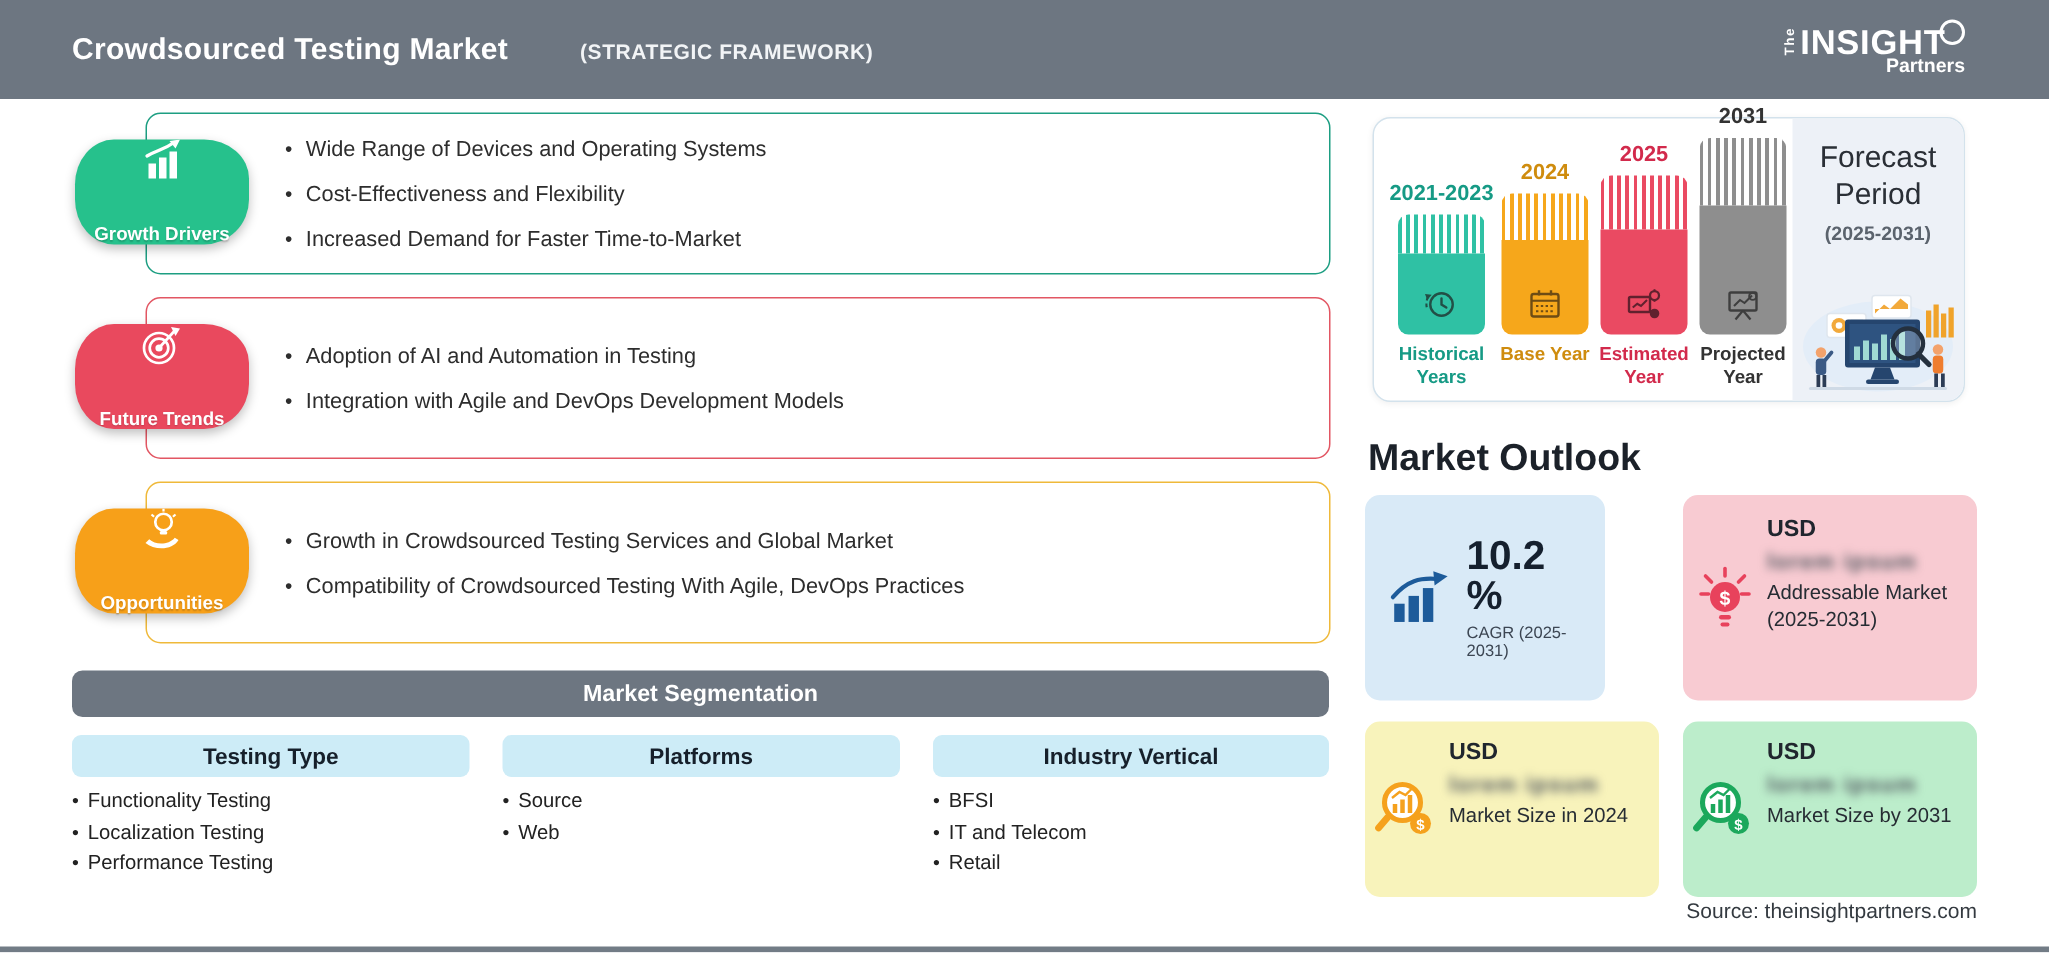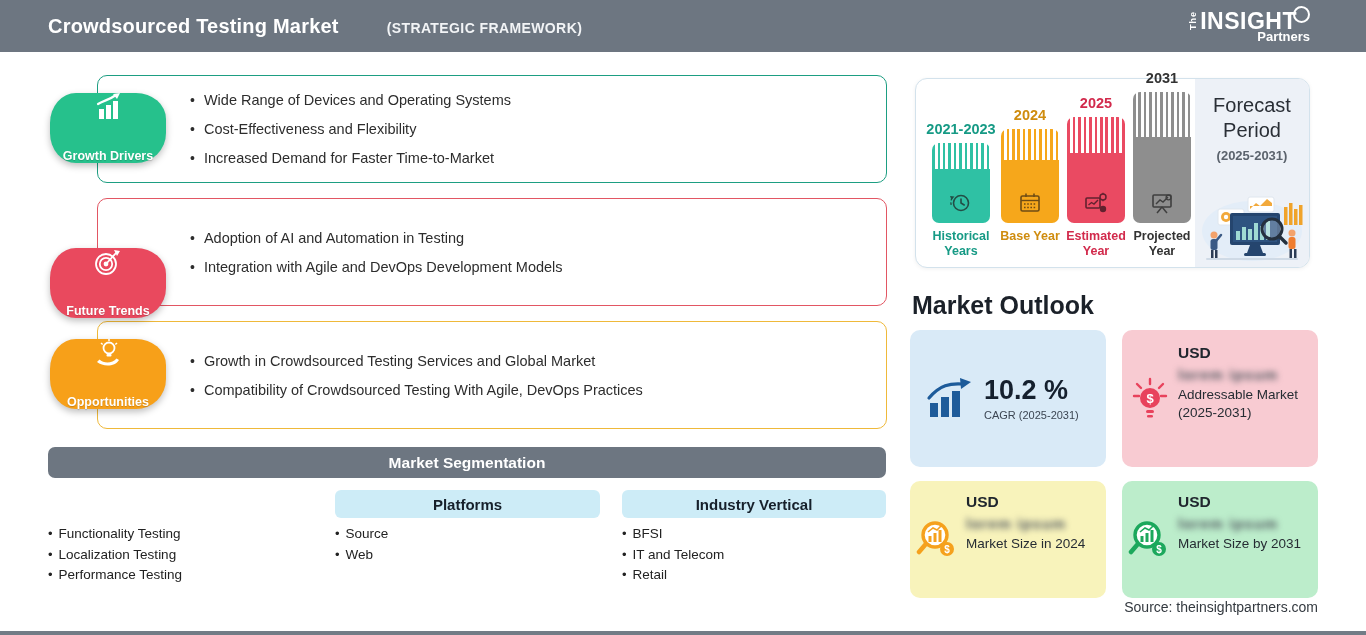--- a/index.html
+++ b/index.html
@@ -1,20 +1,20 @@
 <!DOCTYPE html>
 <html><head>
 <meta charset="utf-8">
 <style>
   html,body{margin:0;padding:0;background:#fff;}
   .stage{position:relative;width:1366px;height:635px;background:#ffffff;overflow:hidden;
          font-family:"Liberation Sans","DejaVu Sans",sans-serif;}
 
   
-  .header{position:absolute;left:0;top:0;width:1366px;height:52px;background:#6d7681;
+  .header{position:absolute;left:0;top:0;width:1366px;height:66px;background:#6d7681;
           display:flex;align-items:center;justify-content:space-between;}
   .header .titles{margin-left:48px;display:flex;align-items:baseline;gap:10px;}
   .h-title{color:#fff;font-size:20px;font-weight:700;letter-spacing:.2px;}
   .h-tag{color:#f2f4f6;font-size:14px;font-weight:600;letter-spacing:.4px;margin-left:38px;}
   .logo{margin-right:56px;position:relative;color:#fff;display:flex;flex-direction:column;align-items:flex-end;}
   .logo-row{display:flex;align-items:center;}
   .logo-the{writing-mode:vertical-rl;transform:rotate(180deg);font-size:9px;font-weight:700;letter-spacing:1px;margin-right:2px;}
   .logo-insight{font-size:23px;font-weight:800;letter-spacing:.5px;line-height:1;}
   .logo-mag{width:13px;height:13px;border:2.5px solid #fff;border-radius:50%;margin-left:-4px;margin-top:-14px;}
   .logo-partners{font-size:13px;font-weight:700;margin-top:-3px;line-height:1;}
@@ -24,21 +24,21 @@
         display:flex;flex-direction:column;justify-content:center;gap:13px;padding-left:92px;box-sizing:border-box;}
   .fbox.b0{top:75px;border:1.5px solid #1d9e82;}
   .fbox.b1{top:198px;border:1.5px solid #e25663;}
   .fbox.b2{top:321px;border:1.5px solid #efb93a;}
   .fb-item{font-size:14.5px;color:#2d2d2d;display:flex;align-items:baseline;}
   .fb-item .dot{margin-right:9px;font-size:14px;color:#2d2d2d;}
 
   .pill{position:absolute;left:50px;width:116px;height:70px;border-radius:26px 30px 30px 26px / 30px 26px 30px 30px;
         box-shadow:0 3px 7px rgba(0,0,0,.25);display:flex;flex-direction:column;align-items:center;justify-content:space-between;z-index:3;}
   .pill.p0{top:93px;background:#26c18c;}
-  .pill.p1{top:216px;background:#e9495e;margin-top:32px;}
+  .pill.p1{top:216px;background:#e9495e;}
   .pill.p2{top:339px;background:#f7a019;}
   .pill-label{color:#fff;font-size:12.5px;font-weight:700;margin-top:2px;text-shadow:0 1px 1px rgba(0,0,0,.18);}
 
   
   .seg-bar{position:absolute;left:48px;top:447px;width:838px;height:31px;background:#6d7681;border-radius:7px;
            display:flex;align-items:center;justify-content:center;color:#fff;font-size:15.5px;font-weight:700;}
   .seg-head{position:absolute;top:490px;height:28px;background:#cdecf7;border-radius:6px;
             display:flex;align-items:center;justify-content:center;font-size:15px;font-weight:700;color:#16202b;}
   .seg-head.c0{left:48px;width:265px;}
   .seg-head.c1{left:335px;width:265px;}
@@ -81,21 +81,21 @@
   .yr.t3{left:205px;top:-9px;color:#333;}
   .blabel{position:absolute;top:150px;width:76px;text-align:center;font-size:12.5px;font-weight:700;line-height:1.18;}
   .blabel.t0{left:7px;color:#169a85;}
   .blabel.t1{left:76px;color:#cf8c0e;}
   .blabel.t2{left:142px;color:#d22a4c;}
   .blabel.t3{left:208px;color:#333;}
 
   
   .mo-title{position:absolute;left:912px;top:291px;font-size:25px;font-weight:700;color:#1b2129;}
   .card{position:absolute;border-radius:10px;box-sizing:border-box;}
-  .card.k0{left:910px;top:330px;width:196px;height:137px;background:#d9eaf7;display:flex;align-items:center;padding:0 10px 0 16px;gap:10px;}
+  .card.k0{left:910px;top:330px;width:160px;height:137px;background:#d9eaf7;display:flex;align-items:center;padding:0 10px 0 16px;gap:10px;}
   .card.k1{left:1122px;top:330px;width:196px;height:137px;background:#f8cbd2;display:flex;}
   .card.k2{left:910px;top:481px;width:196px;height:117px;background:#f8f3bb;display:flex;}
   .card.k3{left:1122px;top:481px;width:196px;height:117px;background:#bcedcb;display:flex;}
   .k0 .big{font-size:27px;font-weight:800;color:#15202e;line-height:1;}
   .k0 .sub{font-size:11px;color:#3c4653;margin-top:5px;}
   .icon-col{width:56px;display:flex;align-items:center;justify-content:center;flex:0 0 56px;}
   .txt-col{padding-top:14px;padding-right:8px;}
   .k2 .txt-col,.k3 .txt-col{padding-top:12px;}
   .usd{font-size:15.5px;font-weight:800;color:#20262e;}
   .blur{display:inline-block;font-size:15px;font-weight:800;color:#50575f;filter:blur(3.2px);letter-spacing:1px;margin:4px 0 3px 0;}
@@ -188,20 +188,21 @@
       <line x1="26" y1="4" x2="24.3" y2="5.5" stroke="#fff" stroke-width="1.5"></line>
       <rect x="15.5" y="15" width="5" height="2.4" rx="1" fill="#fff"></rect>
       <path d="M6 23 c6 5 18 5 22 -2 l-2.5 -1.5 c-4 5 -13 5 -17 1 z" fill="#fff"></path>
     </svg>
     <span class="pill-label">Opportunities</span>
   </div>
 
   <div class="seg-bar">
     <span>Market Segmentation</span>
   </div>
+  <div class="seg-head c0">Testing Type</div>
   <div class="seg-head c1">Platforms</div>
   <div class="seg-head c2">Industry Vertical</div>
 
   <div class="seg-list c0">
     <div class="seg-item">
         <span class="dot">•</span>
         <span>Functionality Testing</span>
       </div>
     <div class="seg-item">
         <span class="dot">•</span>

